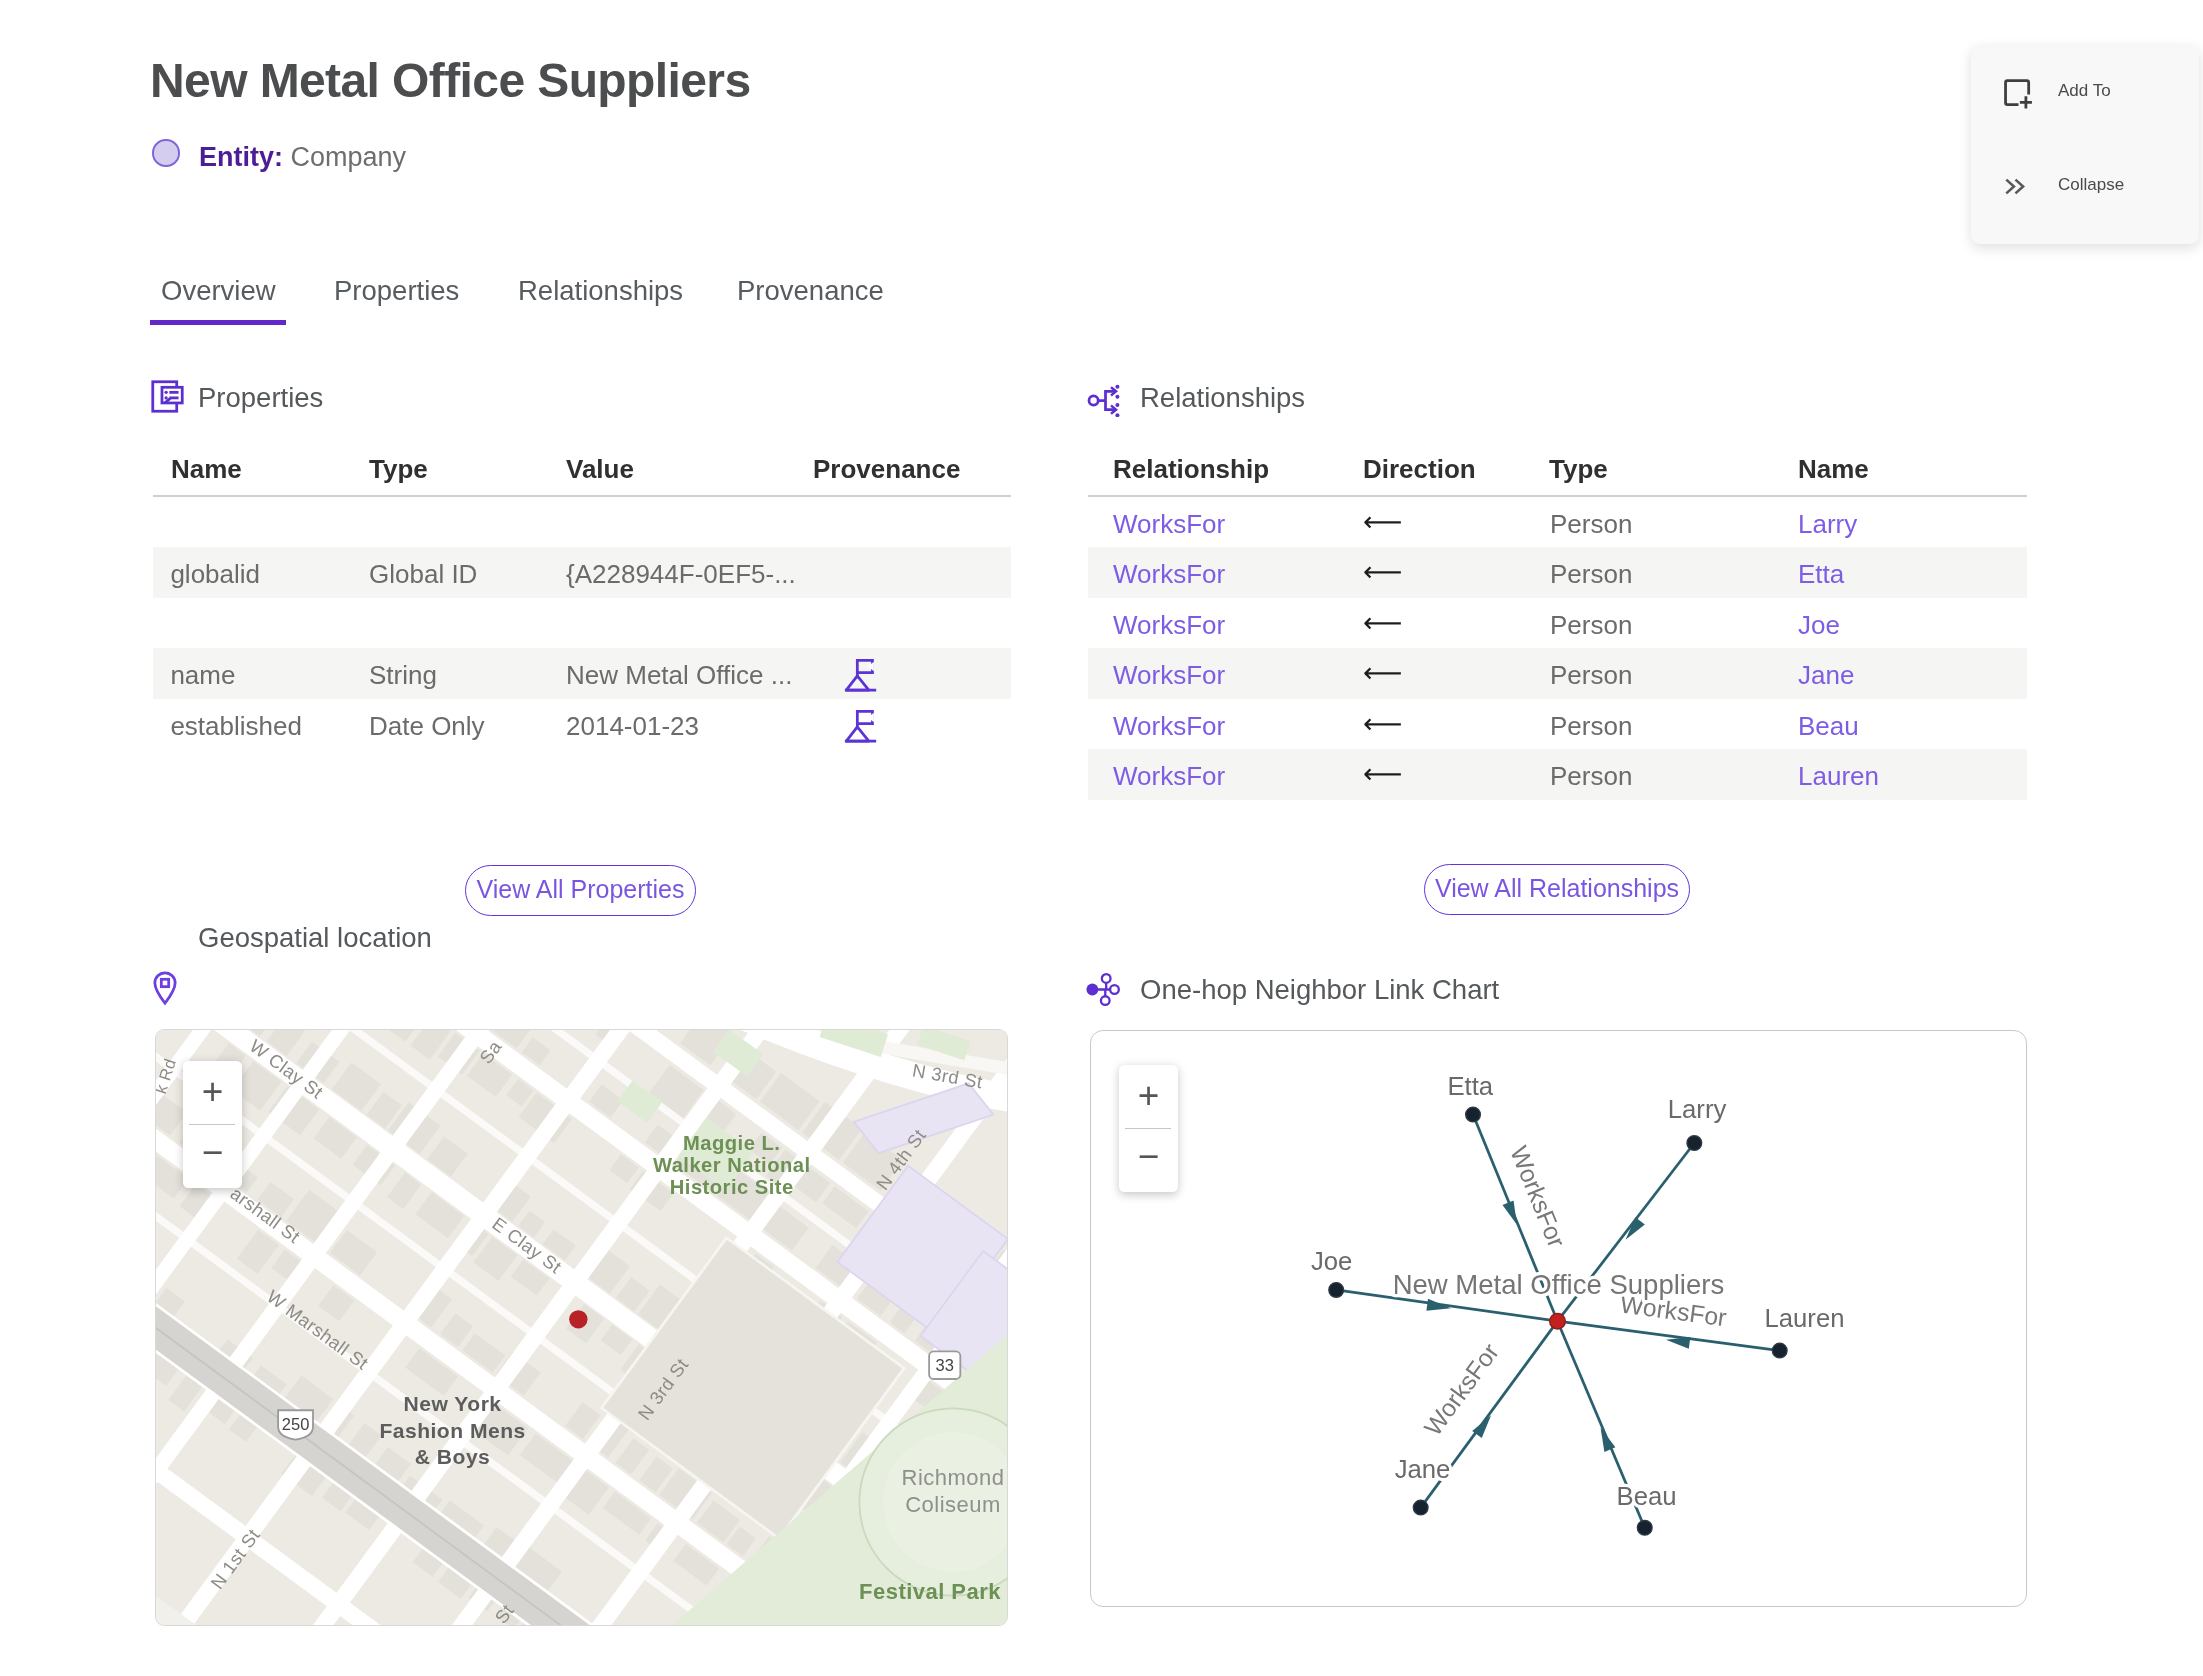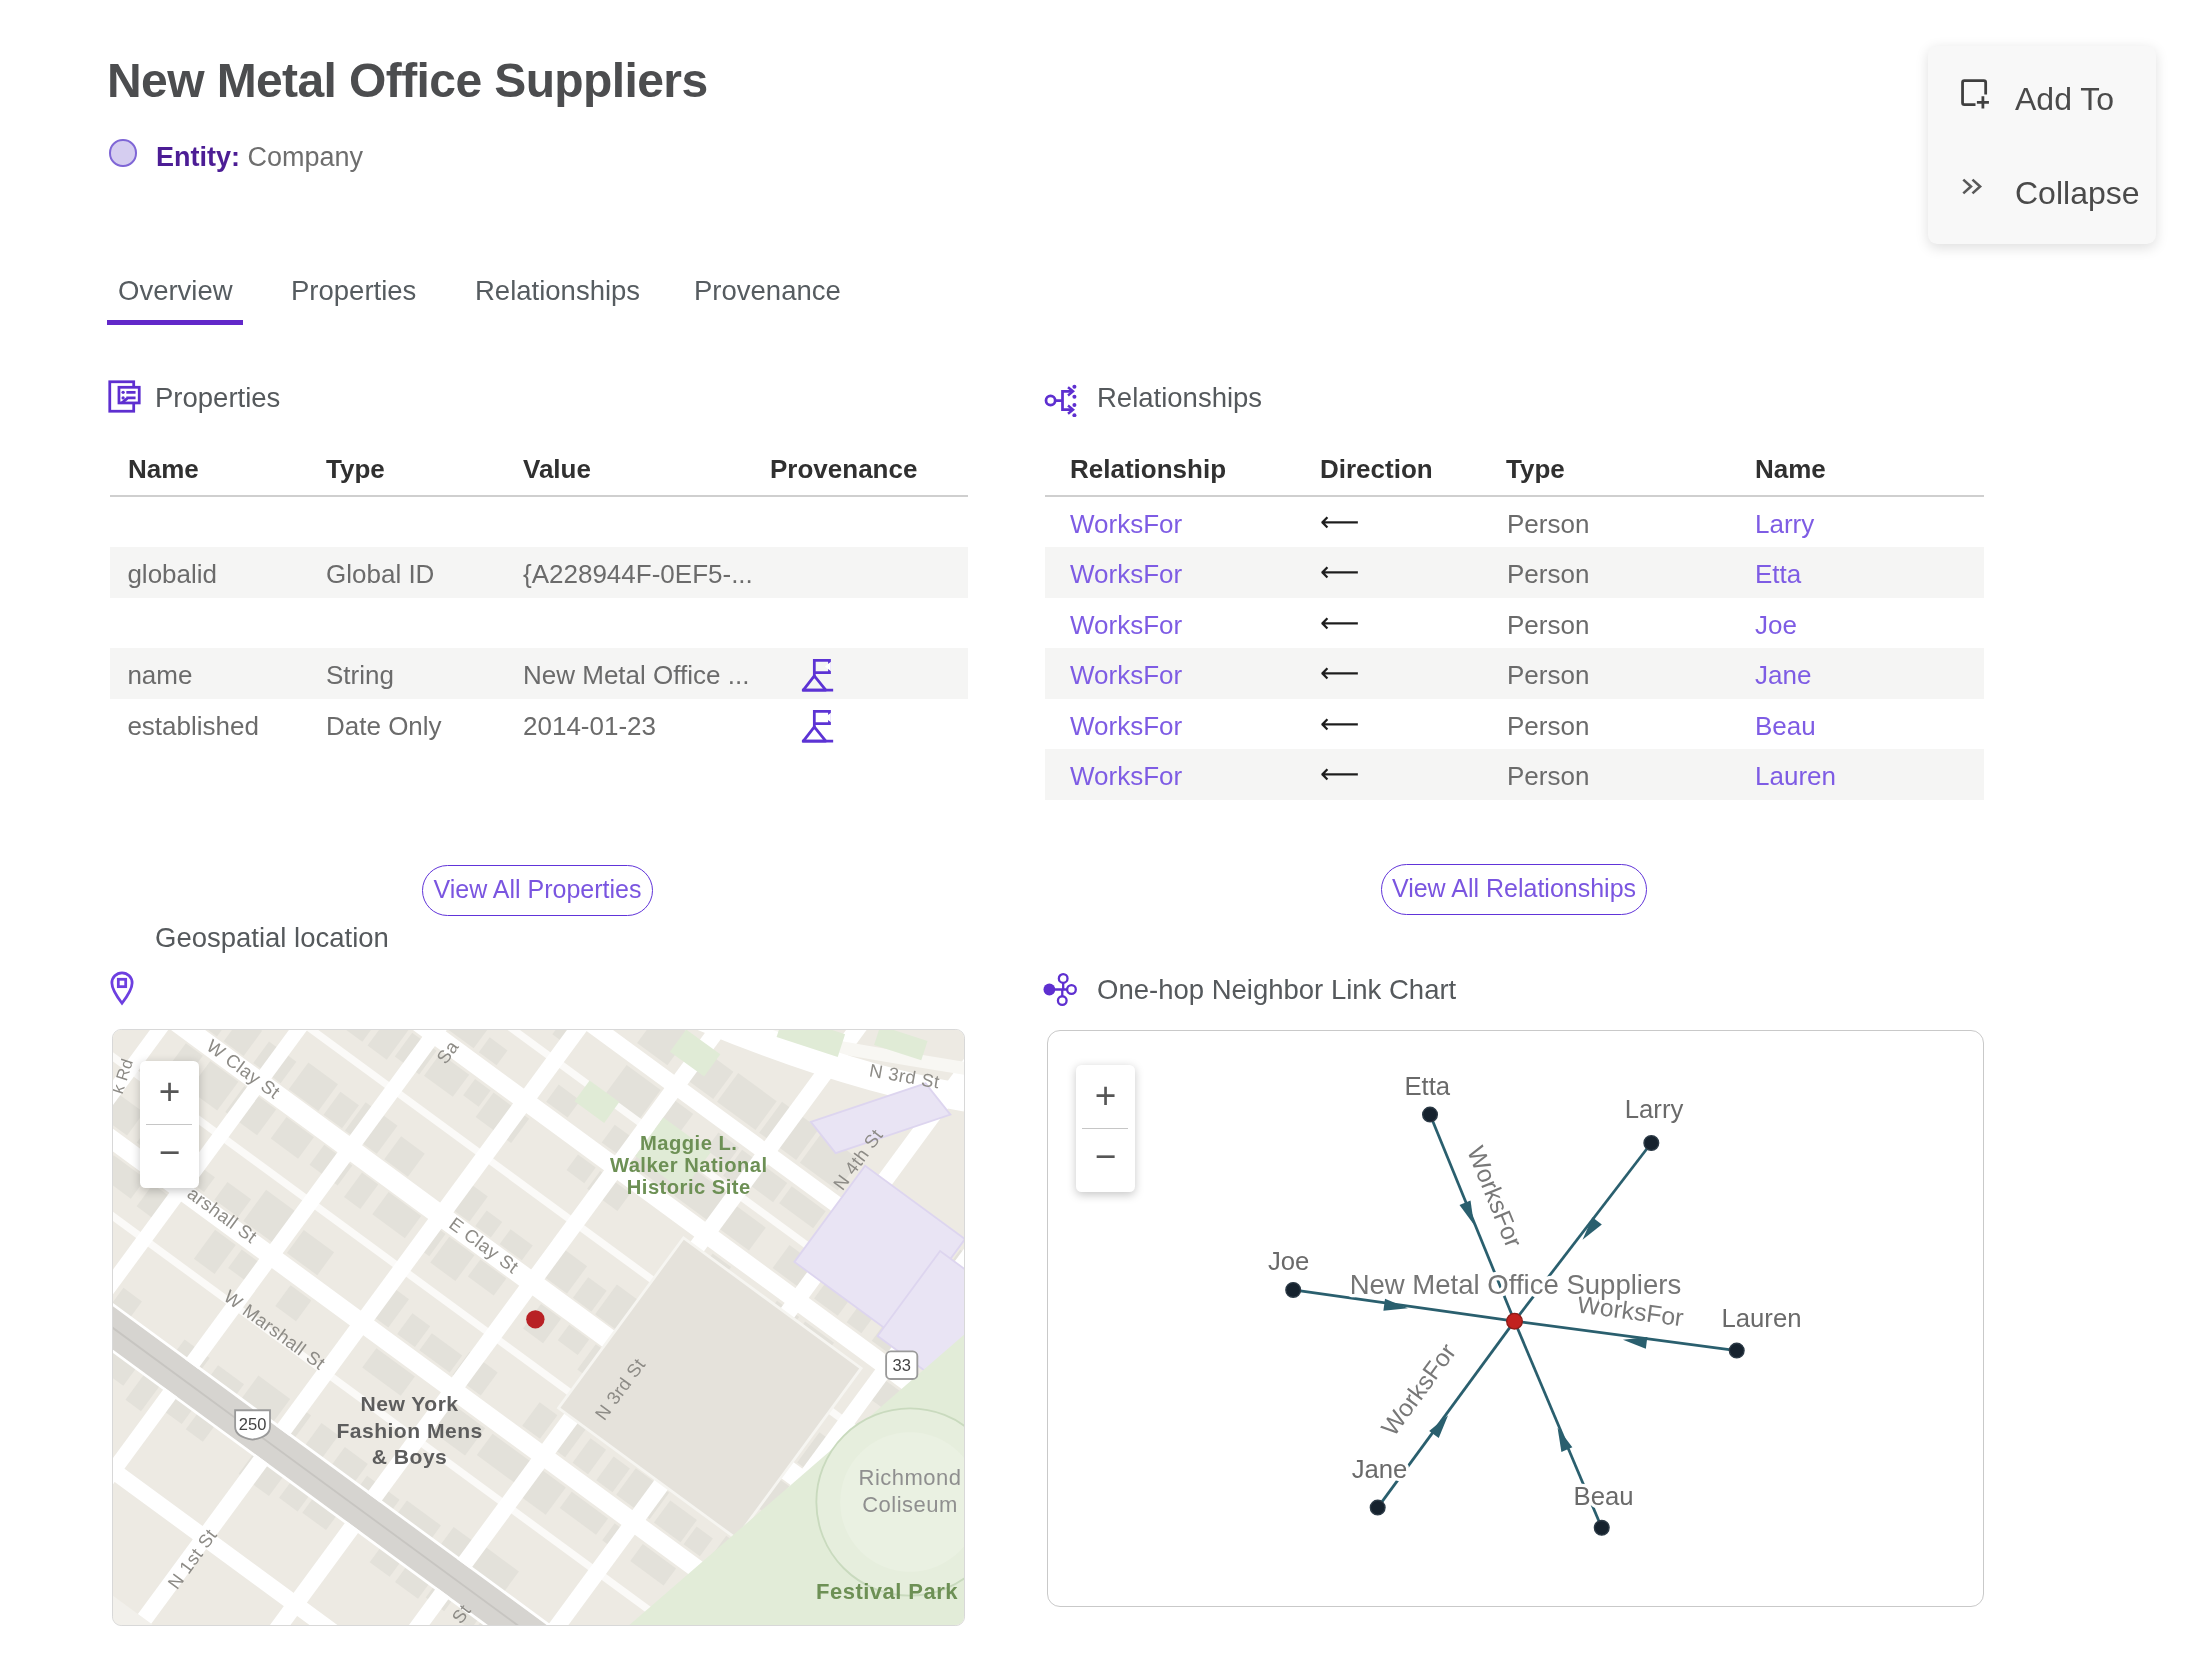--- a/index.html
+++ b/index.html
@@ -1,27 +1,27 @@
 <!DOCTYPE html>
 <html style="font-size:14.7px"><head>
 <meta charset="utf-8">
 <style>
   * { margin:0; padding:0; box-sizing:border-box; }
   html,body { width:2204px; height:1677px; background:#ffffff; font-family:"Liberation Sans", sans-serif; overflow:hidden; }
   .abs { position:absolute; }
-  #page { position:relative; width:2156px; height:1677px; background:#fff; }
+  #page { position:relative; width:2156px; height:1677px; background:#fff;margin-left:43px; }
   h1.title { position:absolute; left:107px; top:53px; font-size:48px; font-weight:bold; color:#4c4d4f; letter-spacing:-0.6px; }
   .entcircle { position:absolute; left:109px; top:139px; width:27.5px; height:27.5px; border-radius:50%; background:#d5cdf0; border:2.8px solid #7f66d6; }
   .entline { position:absolute; left:156px; top:142px; font-size:27px; color:#6e6e6e; }
   .entline b { color:#4c1d95; font-weight:bold; }
   .tabs { position:absolute; top:275px; left:110px; font-size:27.5px; color:#565c60; }
   .tab { position:absolute; top:0; white-space:nowrap; }
   .tabline { position:absolute; left:107px; top:320px; width:136px; height:4.6px; background:#6228c9; }
   .topcard { position:absolute; left:1928px; top:46px; width:228px; height:198px; background:#f8f8f8; border-radius:9.2px; box-shadow:0 3.7px 13px rgba(0,0,0,0.13); }
-  .topitem { position:absolute; left:30px; font-size:32px; color:#4a4a4a; }
+  .topitem { position:absolute; left:30px; font-size:17px; color:#4a4a4a; }
   .sechead { position:absolute; font-size:27.5px; color:#55595c; white-space:nowrap; }
   .tblhead { position:absolute; font-size:26px; font-weight:bold; color:#303030; white-space:nowrap; }
   .hrule { position:absolute; height:1.8px; background:#cfcfcf; }
   .row { position:absolute; height:51px; }
   .row.alt { background:#f5f5f4; }
   .cell { position:absolute; top:12px; font-size:26px; color:#6b6b6b; white-space:nowrap; }
   .lnk { color:#7e5ce4; }
   .arrowcell { font-size:27.5px; color:#1d1d1d; top:8.3px; }
   .viewbtn { position:absolute; height:51px; border:1.8px solid #6134d9; border-radius:26px; background:#fff; color:#7a55e0; font-size:25px; line-height:47px; text-align:center; }
   .zctrl { position:absolute; width:59px; height:127px; background:#fff; border-radius:5.5px; box-shadow:0 2.8px 9.2px rgba(0,0,0,0.22); }

